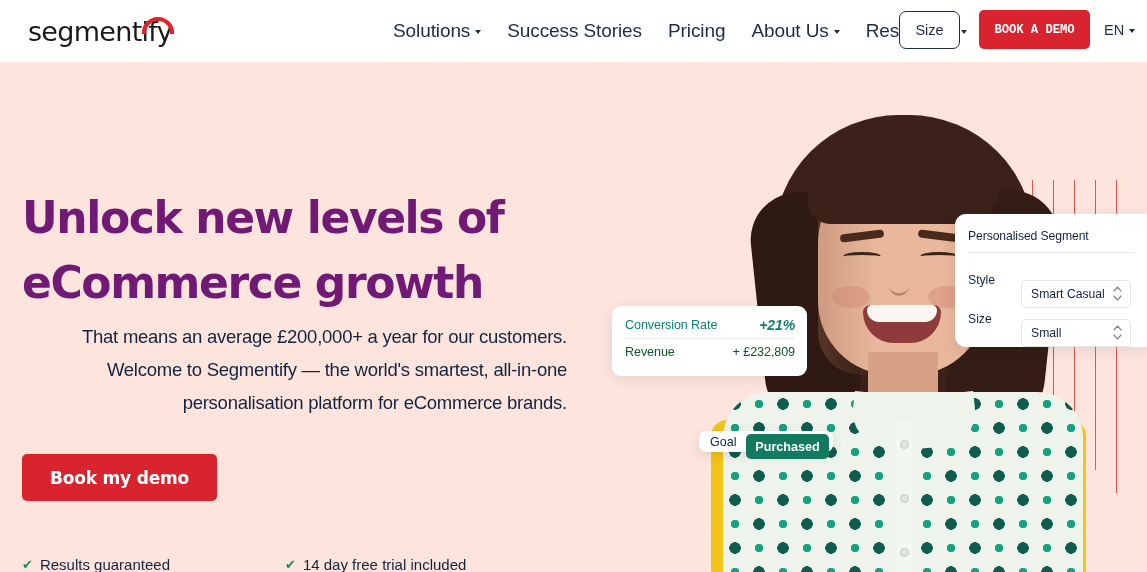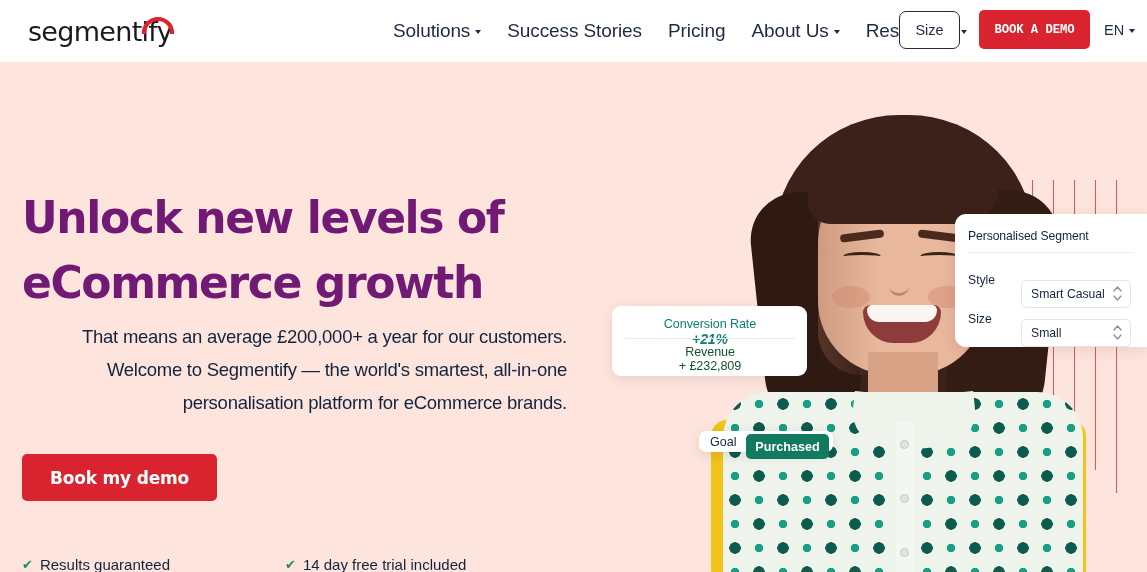--- a/index.html
+++ b/index.html
@@ -395,21 +395,20 @@
   }
   .card-row {
     position: absolute;
     left: 13px;
     width: 170px;
     display: flex;
     justify-content: space-between;
     align-items: center;
     font-size: 12.6px;
     letter-spacing: -0.1px;
-    flex-direction: column;
   }
   .row-conv { top: 11px; color: #0e8074; }
   .row-rev  { top: 39px; color: #14532d; }
   .row-conv .val { font-weight: bold; font-size: 14px; font-style: italic; }
   .card-div {
     position: absolute;
     left: 13px; top: 32px;
     width: 170px; height: 1px;
     background: #ebebeb;
   }

